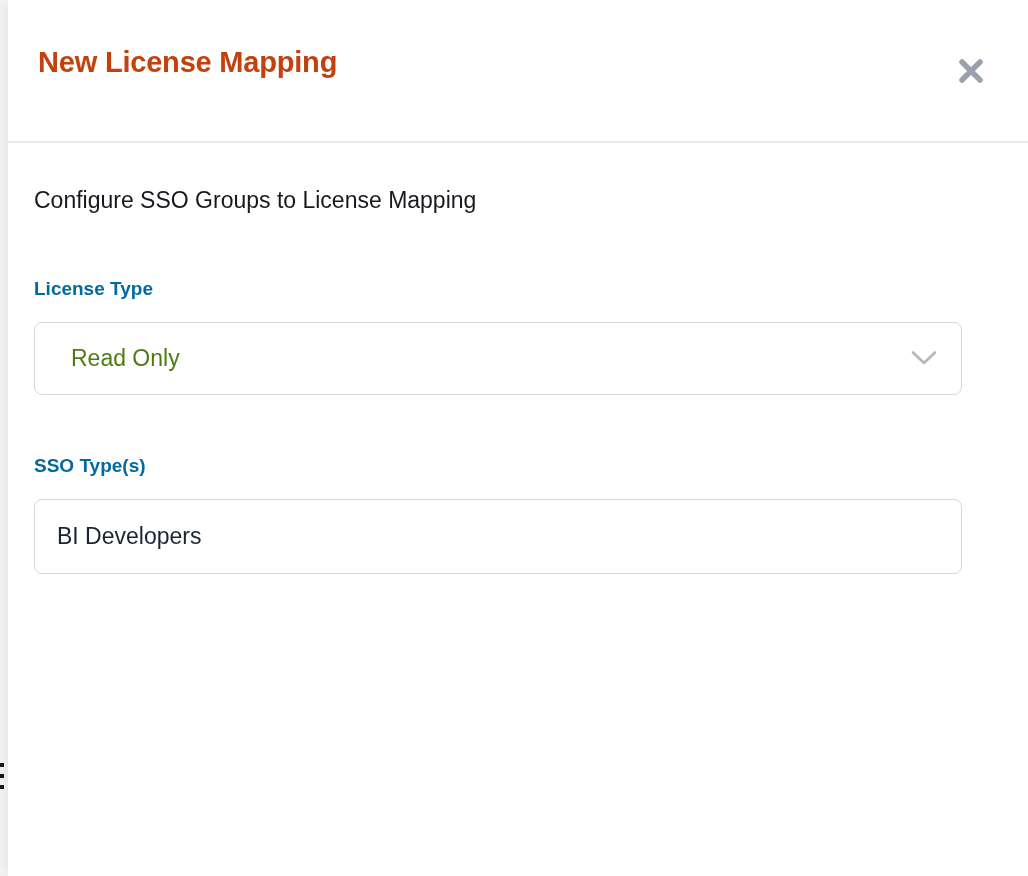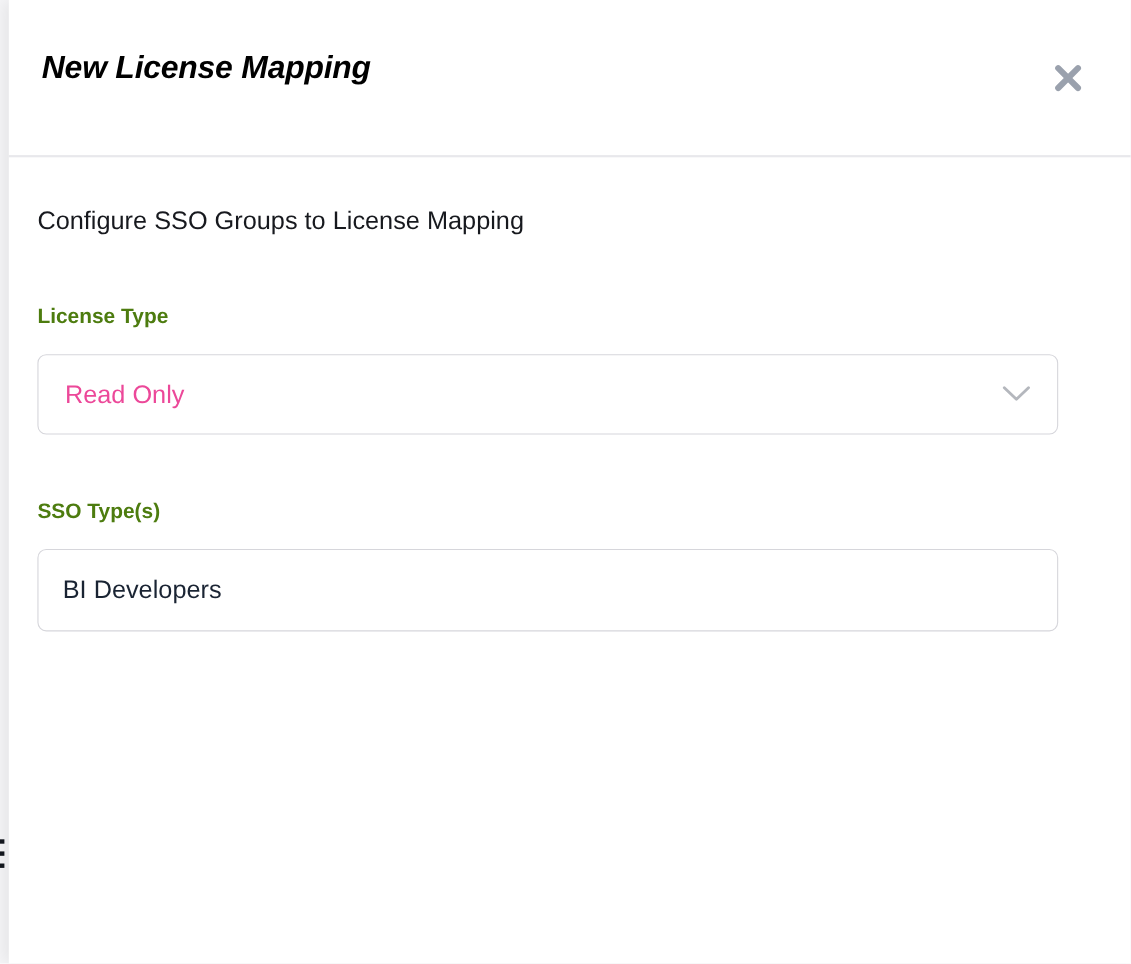--- a/index.html
+++ b/index.html
@@ -31,23 +31,22 @@
     height: 143px;
     padding: 46px 38px 0 30px;
     display: flex;
     justify-content: space-between;
     align-items: flex-start;
     border-bottom: 2px solid #e8e8ec;
   }
   .modal-title {
     font-size: 29px;
     font-weight: 700;
-    color: #000000;
+    color: #c2410c;
     letter-spacing: -0.2px;
-    font-style: italic;
   }
   .close-btn {
     background: none;
     border: none;
     cursor: pointer;
     padding: 4px;
     margin-top: 6px;
     line-height: 0;
   }
 
@@ -59,37 +58,37 @@
     color: #17191e;
     margin-bottom: 64px;
   }
 
   .field-group { margin-bottom: 0; }
   .field-group + .field-group { margin-top: 60px; }
 
   .field-label {
     font-size: 19px;
     font-weight: 700;
-    color: #4d7c0f;
+    color: #0369a1;
     margin-bottom: 22px;
   }
 
   .control {
     width: 928px;
     height: 73px;
     border: 1px solid #d6d6db;
     border-radius: 8px;
     background: #ffffff;
     display: flex;
     align-items: center;
     padding: 0 24px;
     font-size: 23px;
   }
   .select-control { justify-content: space-between; cursor: pointer; }
-  .select-value { color: #ec4899; }
+  .select-value { color: #4d7c0f; margin-left: 12px; }
 
   .text-input {
     width: 928px;
     height: 75px;
     border: 1px solid #d6d6db;
     border-radius: 8px;
     background: #ffffff;
     padding: 0 22px;
     font-size: 23px;
     font-family: "Liberation Sans", "DejaVu Sans", sans-serif;

